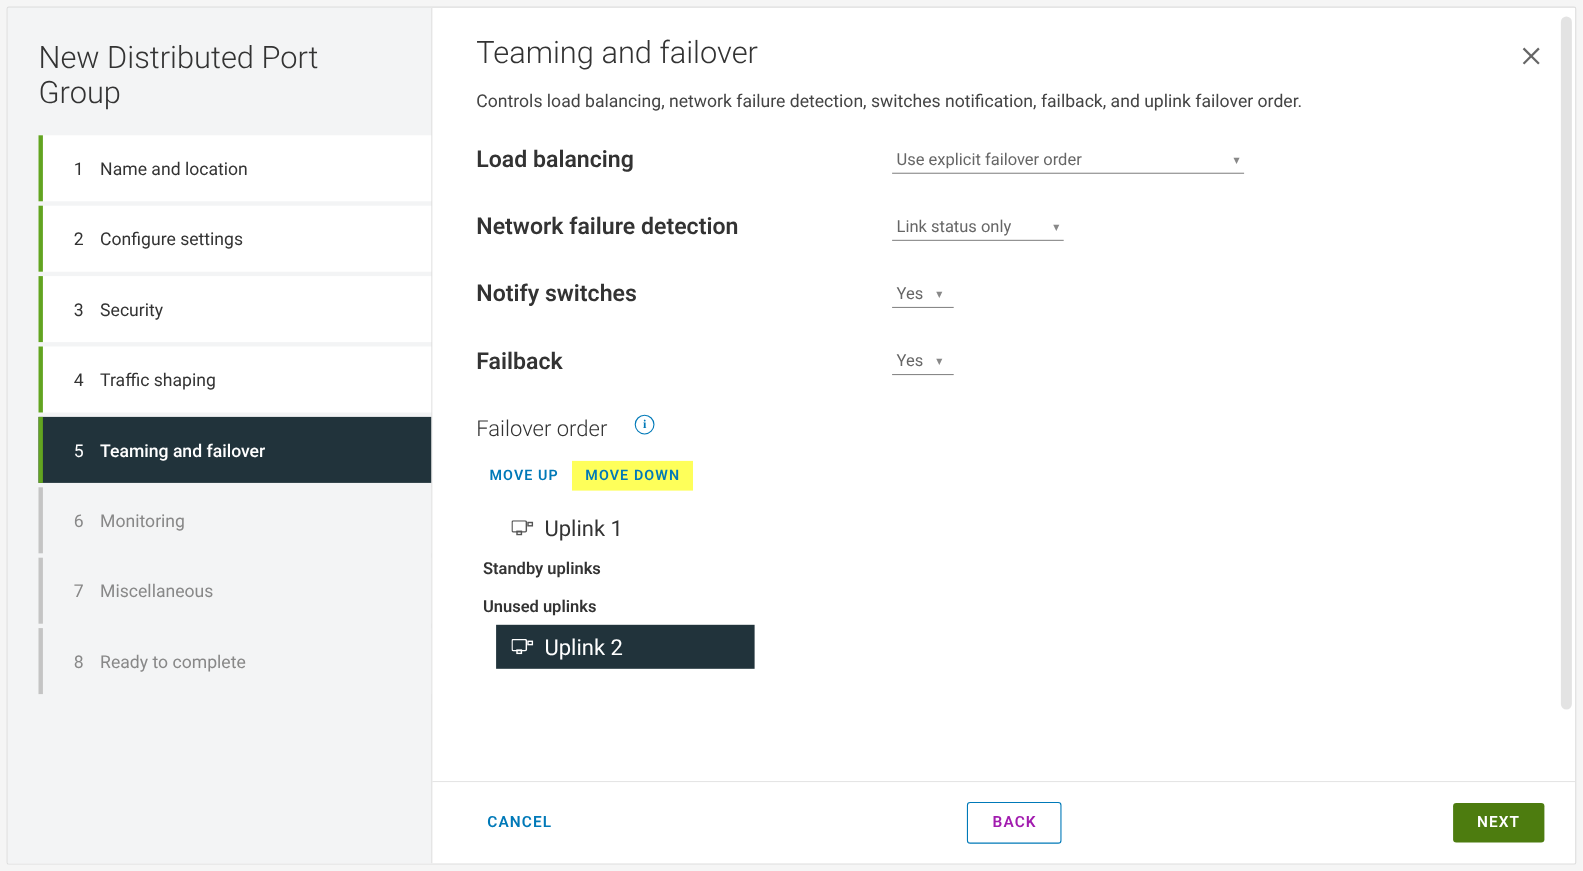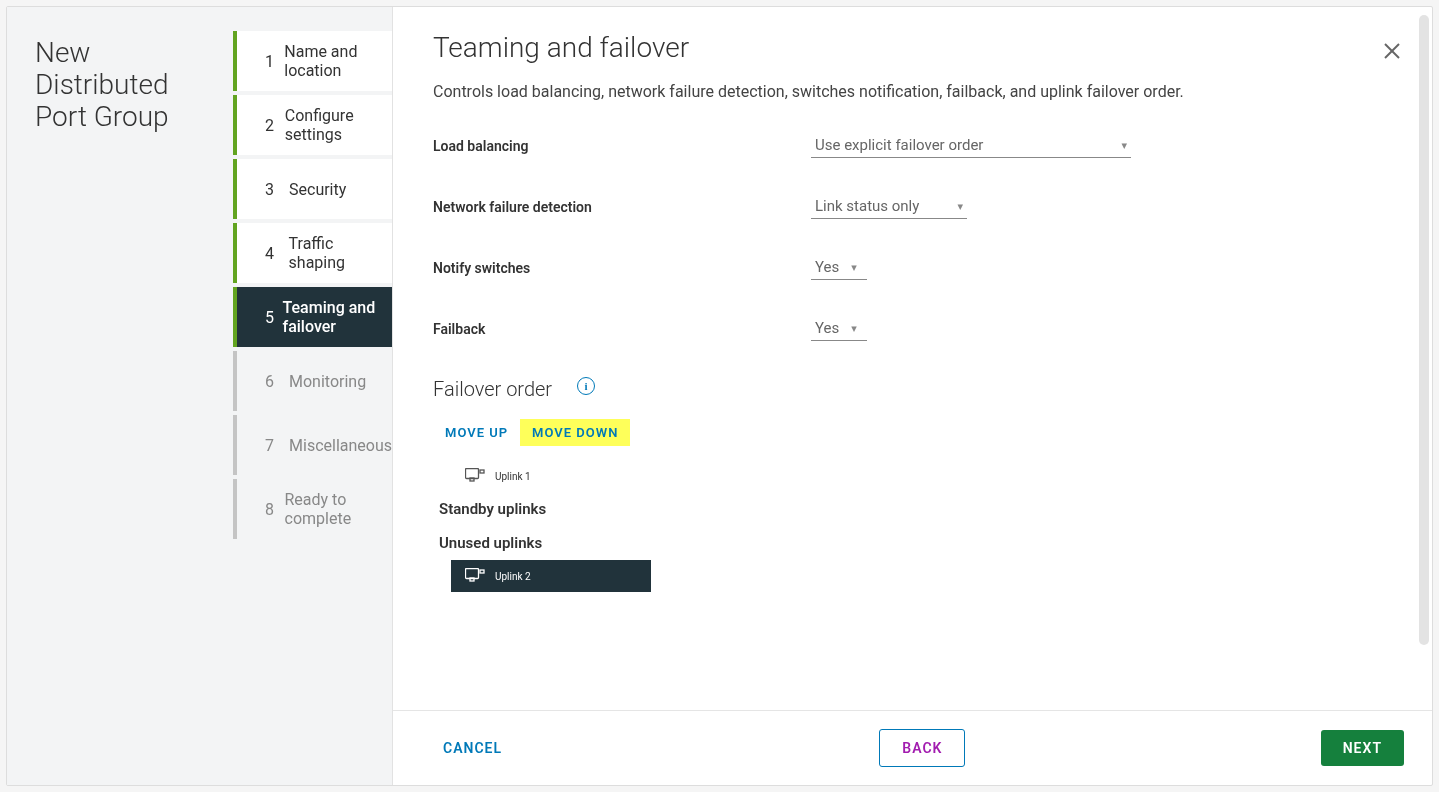--- a/index.html
+++ b/index.html
@@ -26,21 +26,21 @@
     border-radius: 2px;
     display: flex;
     overflow: hidden;
   }
   .sidebar {
     width: 386px;
     background: #f3f4f5;
     border-right: 1px solid #e2e2e2;
     padding: 24px 0 24px 0;
     display: flex;
-    flex-direction: row;
+    flex-direction: column;
   }
   .wizard-title {
     font-size: 28px;
     font-weight: 300;
     color: #333;
     padding: 6px 28px 22px 28px;
     line-height: 1.15;
   }
   .steps {
     display: flex;
@@ -118,21 +118,21 @@
     color: #444;
     margin-bottom: 32px;
   }
   .form-row {
     display: flex;
     align-items: center;
     margin-bottom: 36px;
   }
   .form-label {
     width: 378px;
-    font-size: 14px;
+    font-size: 21px;
     font-weight: 600;
     color: #333;
   }
   .select-wrap {
     display: inline-flex;
     align-items: center;
     border-bottom: 1px solid #888;
     padding: 3px 4px 3px 4px;
     color: #666;
     font-size: 15px;
@@ -188,21 +188,21 @@
   .uplink-group-label {
     font-size: 15px;
     font-weight: 600;
     color: #333;
     padding: 8px 6px;
   }
   .uplink-item {
     display: inline-flex;
     align-items: center;
     gap: 10px;
-    font-size: 10px;
+    font-size: 20px;
     color: #333;
     padding: 8px 14px 8px 14px;
     margin-left: 18px;
     cursor: pointer;
   }
   .uplink-item.selected {
     background: #21333b;
     color: #fff;
     padding-right: 120px;
   }
@@ -228,21 +228,21 @@
     background: transparent;
   }
   .btn.cancel {
     color: #0079b8;
   }
   .btn.back {
     color: #a21caf;
     border: 1px solid #0079b8;
   }
   .btn.next {
-    background: #15803d;
+    background: #4d7c0f;
     color: #fff;
   }
   .scroll-hint {
     position: absolute;
     top: 8px;
     right: 3px;
     width: 10px;
     height: 630px;
     background: #d0d0d0;
     border-radius: 5px;

